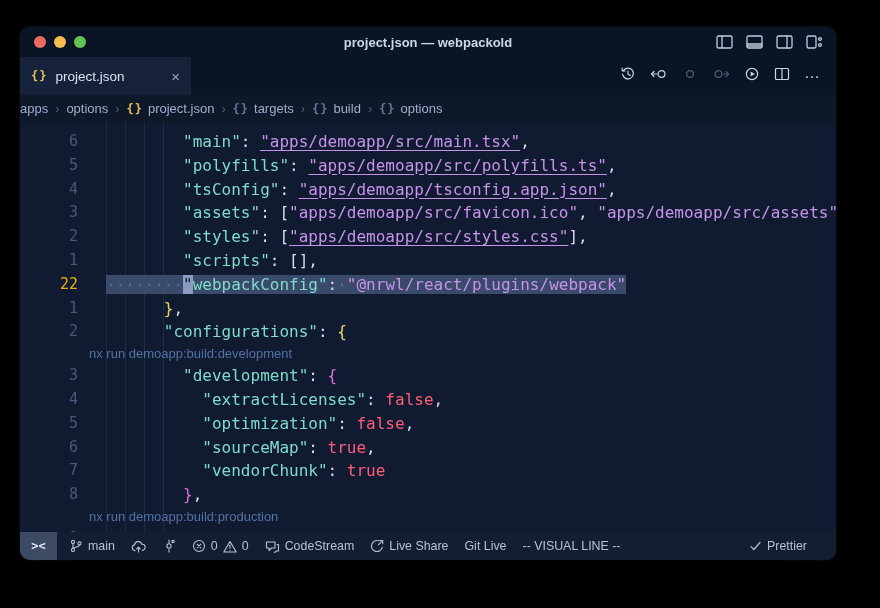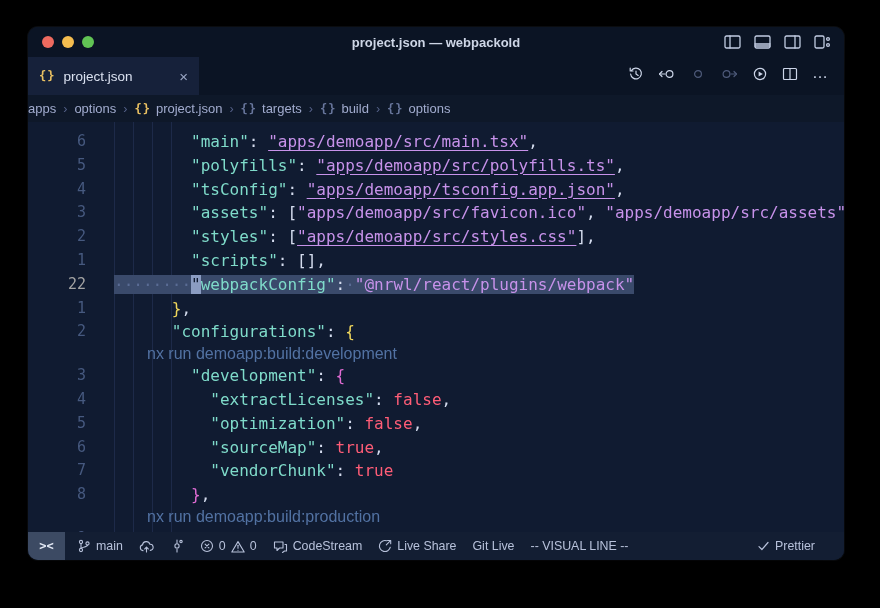--- a/index.html
+++ b/index.html
@@ -1,19 +1,19 @@
 <!DOCTYPE html>
 <html style="--frame-bg: #0b1424; --tab-active: #16213a; --crumb-bg: #0e1829; --editor-bg: #101b31; --status-bg: #131e33; --remote-bg: #3c4a63; --sel: #3a4a6b; --lens: #5272a3; --json-ico: #e9c062; --c-key: #7fdbca; --c-pun: #d4dcee; --c-str: #c792ea; --c-bool: #ff5d77; --c-bry: #f0d75c; --c-brp: #e06cd4;"><head>
 <meta charset="utf-8">
 <style>
   html,body{margin:0;padding:0}
   body{width:880px;height:608px;background:#000;overflow:hidden;
        font-family:"Liberation Sans",sans-serif;position:relative}
 
-  .window{position:absolute;left:28px;top:27px;width:816px;height:533px;
+  .window{position:absolute;left:20px;top:27px;width:816px;height:533px;
     background:var(--editor-bg);border-radius:10px;overflow:hidden;
     box-shadow:0 22px 70px rgba(0,0,0,.95),0 0 0 1px rgba(140,160,200,.10)}
 
   
   .titlebar{height:30px;background:var(--frame-bg);position:relative;
     display:flex;align-items:center}
   .lights{position:absolute;left:14px;top:9px;display:flex;gap:8px}
   .light{width:12px;height:12px;border-radius:50%}
   .title{flex:1;text-align:center;font-size:13px;font-weight:bold;color:#ced6e6}
   .tb-actions{position:absolute;right:13px;top:0;height:30px;display:flex;
@@ -42,23 +42,23 @@
 
   
   .editor{position:relative;height:410px;background:var(--editor-bg);
     overflow:hidden;
     font-family:"DejaVu Sans Mono","Liberation Mono",monospace;font-size:16px}
   .guide{position:absolute;top:0;bottom:0;width:1px;background:#1d2a49}
   .rows{position:relative;padding-top:8px}
   .row{position:relative;height:23.8px;line-height:23.8px;white-space:pre}
   .gutter{position:absolute;left:0;top:0;width:58px;text-align:right;
     color:#46597f;font-size:15px}
-  .row.cur .gutter{color:#a3a3a3}
+  .row.cur .gutter{color:#eab308}
   .code{position:absolute;left:86px;top:0;white-space:pre}
-  .lens-row{height:20px;line-height:20px;padding-left:119px;font-size:16px;
+  .lens-row{height:20px;line-height:20px;padding-left:69px;font-size:13px;
     color:var(--lens);font-family:"Liberation Sans",sans-serif}
   .sel{background:var(--sel)}
   .tk-key{color:var(--c-key)}
   .tk-pun{color:var(--c-pun)}
   .tk-str{color:var(--c-str)}
   .tk-link{color:var(--c-str);text-decoration:underline;text-underline-offset:3px}
   .tk-bool{color:var(--c-bool)}
   .tk-bry{color:var(--c-bry)}
   .tk-brp{color:var(--c-brp)}
   .tk-ws{color:#5a6c95}

